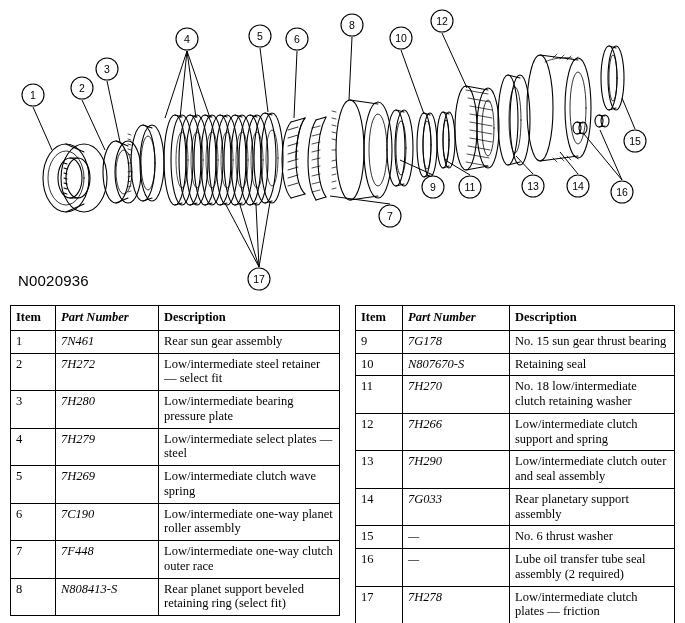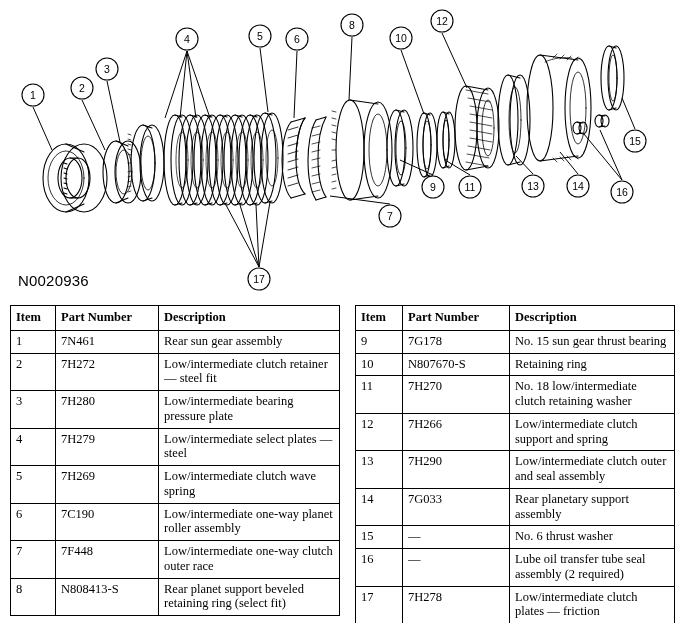--- a/index.html
+++ b/index.html
@@ -67,21 +67,21 @@
     text-align: left;
   }
   table.parts th {
     font-weight: bold;
     font-size: 12.5px;
     padding-top: 4px;
     padding-bottom: 5px;
   }
   .col-item { width: 34px; text-align: center; }
   td.col-item { text-align: center; }
-  .col-part { width: 92px; }
+  .col-part { width: 92px; font-style: italic; }
   .col-desc { }
   table.parts.right .col-item { width: 36px; }
   table.parts.right .col-part { width: 96px; }
   .lbl {
     font-family: "Liberation Sans", sans-serif;
     font-size: 10.5px;
     text-anchor: middle;
     dominant-baseline: central;
   }
 </style>
@@ -382,21 +382,21 @@
       </thead>
       <tbody>
         <tr>
           <td class="col-item">1</td>
           <td class="col-part">7N461</td>
           <td class="col-desc">Rear sun gear assembly</td>
         </tr>
         <tr>
           <td class="col-item">2</td>
           <td class="col-part">7H272</td>
-          <td class="col-desc">Low/intermediate clutch retainer — steel fit</td>
+          <td class="col-desc">Low/intermediate steel retainer — select fit</td>
         </tr>
         <tr>
           <td class="col-item">3</td>
           <td class="col-part">7H280</td>
           <td class="col-desc">Low/intermediate bearing pressure plate</td>
         </tr>
         <tr>
           <td class="col-item">4</td>
           <td class="col-part">7H279</td>
           <td class="col-desc">Low/intermediate select plates — steel</td>
@@ -434,21 +434,21 @@
       </thead>
       <tbody>
         <tr>
           <td class="col-item">9</td>
           <td class="col-part">7G178</td>
           <td class="col-desc">No. 15 sun gear thrust bearing</td>
         </tr>
         <tr>
           <td class="col-item">10</td>
           <td class="col-part">N807670-S</td>
-          <td class="col-desc">Retaining ring</td>
+          <td class="col-desc">Retaining seal</td>
         </tr>
         <tr>
           <td class="col-item">11</td>
           <td class="col-part">7H270</td>
           <td class="col-desc">No. 18 low/intermediate clutch retaining washer</td>
         </tr>
         <tr>
           <td class="col-item">12</td>
           <td class="col-part">7H266</td>
           <td class="col-desc">Low/intermediate clutch support and spring</td>

